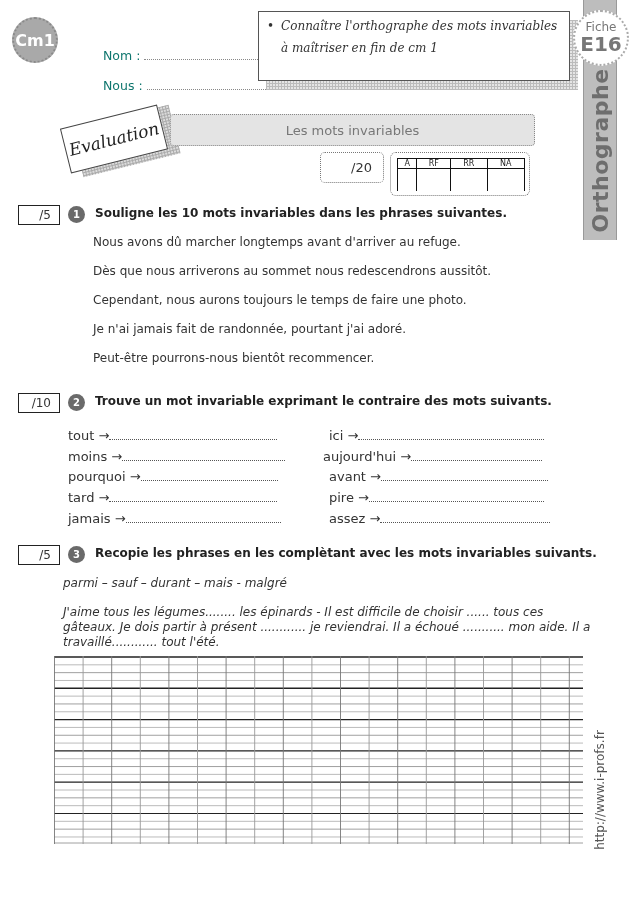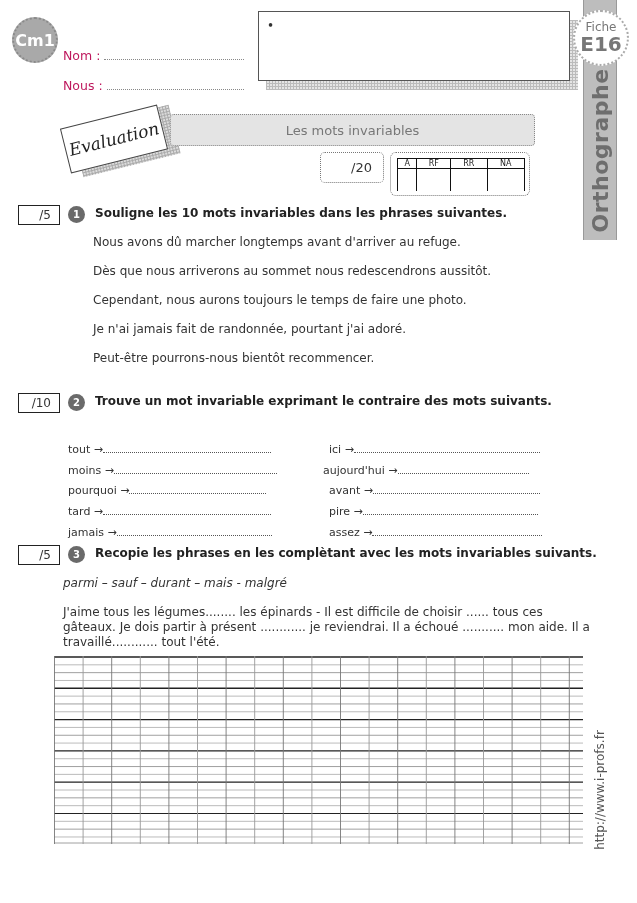--- a/index.html
+++ b/index.html
@@ -5,21 +5,21 @@
   * { box-sizing: border-box; margin: 0; padding: 0; }
   html, body { width: 637px; height: 903px; background: #ffffff; overflow: hidden; }
   body { position: relative; font-family: "DejaVu Sans", sans-serif; color: #222; }
   .abs { position: absolute; }
 
   
   .badge-cm1 { left: 12px; top: 17px; width: 46px; height: 46px; border-radius: 50%;
     background: #a9a9a9; border: 2px dotted #8a8a8a; display: flex; align-items: center; justify-content: center;
     color: #fff; font-weight: bold; font-size: 16px; font-family: "DejaVu Sans", sans-serif; }
 
-  .field-label { font-size: 12.5px; color: #be185d; font-family: "DejaVu Sans", sans-serif; }
+  .field-label { font-size: 12.5px; color: #0f766e; font-family: "DejaVu Sans", sans-serif; margin-left: 40px; }
   .dotted-fill { display: inline-block; border-bottom: 1px dotted #888; height: 10px; vertical-align: baseline; }
 
   
   .objective { left: 258px; top: 11px; width: 312px; height: 70px; background: #fff; border: 1px solid #555;
     font-family: "DejaVu Serif", serif; font-style: italic; font-size: 12px; line-height: 22px; color: #333;
     padding: 3px 8px 0 22px; }
   .objective-shadow { left: 266px; top: 20px; width: 312px; height: 70px;
     background-image: linear-gradient(#bbb 1px, transparent 1px), linear-gradient(90deg, #bbb 1px, transparent 1px);
     background-size: 3px 3px; background-color: #e5e5e5; }
   .objective .bullet { position: absolute; left: 8px; top: 3px; font-style: normal; }
@@ -53,21 +53,21 @@
   .level-table td { border-left: 1px solid #111; border-right: 1px solid #111; height: 22px; }
 
   
   .ex-score { width: 42px; height: 20px; border: 1px solid #222; font-size: 12px; color: #333;
     display: flex; align-items: center; justify-content: flex-end; padding-right: 8px; }
   .ex-num { width: 17px; height: 17px; border-radius: 50%; background: #6a6a6a; color: #fff; font-weight: bold;
     font-size: 10px; display: flex; align-items: center; justify-content: center; }
   .ex-title { font-size: 12px; font-weight: bold; color: #222; }
   .sentence { font-size: 12px; color: #333; }
 
-  .pair { font-size: 11px; color: #333; white-space: nowrap; margin-top: 15px; }
+  .pair { font-size: 13px; color: #333; white-space: nowrap; }
   .pair .dots { display: inline-block; border-bottom: 1px dotted #555; height: 8px; vertical-align: baseline; }
 
   .wordlist { font-size: 12px; font-style: italic; color: #333; }
   .para { font-size: 12px; color: #333; line-height: 15px; width: 530px; }
 
   .ruled { left: 54px; top: 656px; width: 529px; height: 188px; }
   .url { left: 585px; top: 700px; width: 30px; height: 180px; display: flex; align-items: center; justify-content: center; }
   .url span { transform: rotate(-90deg); white-space: nowrap; font-size: 12px; color: #555; }
 </style>
 </head>
@@ -82,20 +82,21 @@
   <span class="dotted-fill" style="width:140px;"></span>
 </div>
 <div class="abs field-label" style="left:63px; top:78px;">
   <span>Nous :</span>
   <span class="dotted-fill" style="width:137px;"></span>
 </div>
 
 <div class="abs objective-shadow"></div>
 <div class="abs objective">
   <span class="bullet">•</span>
+  <span>Connaître l'orthographe des mots invariables à maîtriser en fin de cm 1</span>
 </div>
 
 <div class="abs side-band"></div>
 <div class="abs side-band-label">
     <span>Orthographe</span>
   </div>
 <div class="abs fiche-badge">
   <div class="t1">Fiche</div>
   <div class="t2">E16</div>
 </div>
@@ -163,21 +164,21 @@
 <div class="abs pair" style="left:329px; top:511px;"><span>assez →</span><span class="dots" style="width:170px;"></span></div>
 
 <div class="abs ex-score" style="left:18px; top:545px;">
     <span>/5</span>
   </div>
 <div class="abs ex-num" style="left:68px; top:546px;">
     <span>3</span>
   </div>
 <div class="abs ex-title" style="left:95px; top:546px;">Recopie les phrases en les complètant avec les mots invariables suivants.</div>
 <div class="abs wordlist" style="left:63px; top:576px;">parmi  – sauf – durant – mais -  malgré</div>
-<div class="abs para" style="left:63px; top:605px;">J'aime tous les légumes........ les épinards - Il est difficile de choisir ...... tous ces gâteaux. Je dois partir à présent ............ je reviendrai. Il a échoué ........... mon aide. Il a travaillé............ tout l'été.</div>
+<div class="abs para" style="left:63px; top:605px;font-style:italic;">J'aime tous les légumes........ les épinards - Il est difficile de choisir ...... tous ces gâteaux. Je dois partir à présent ............ je reviendrai. Il a échoué ........... mon aide. Il a travaillé............ tout l'été.</div>
 
 <svg class="abs ruled" viewBox="0 0 529 188" id="ruled">
     <line x1="0" x2="529" y1="1" y2="1" stroke="#222" stroke-width="1.6"></line>
     <line x1="0" x2="529" y1="8.825" y2="8.825" stroke="#aaa" stroke-width="0.8"></line>
     <line x1="0" x2="529" y1="16.65" y2="16.65" stroke="#888" stroke-width="0.8"></line>
     <line x1="0" x2="529" y1="24.475" y2="24.475" stroke="#aaa" stroke-width="0.8"></line>
     <line x1="0" x2="529" y1="32.3" y2="32.3" stroke="#222" stroke-width="1.6"></line>
     <line x1="0" x2="529" y1="40.125" y2="40.125" stroke="#aaa" stroke-width="0.8"></line>
     <line x1="0" x2="529" y1="47.949999999999996" y2="47.949999999999996" stroke="#888" stroke-width="0.8"></line>
     <line x1="0" x2="529" y1="55.775" y2="55.775" stroke="#aaa" stroke-width="0.8"></line>

